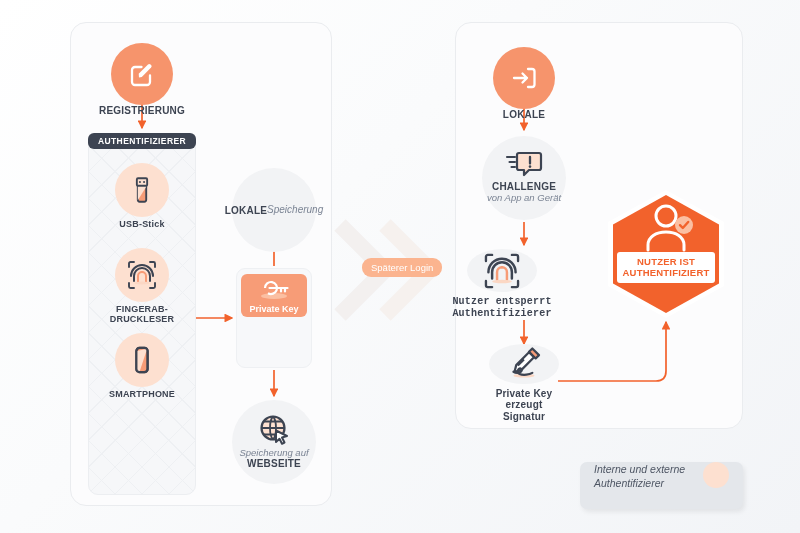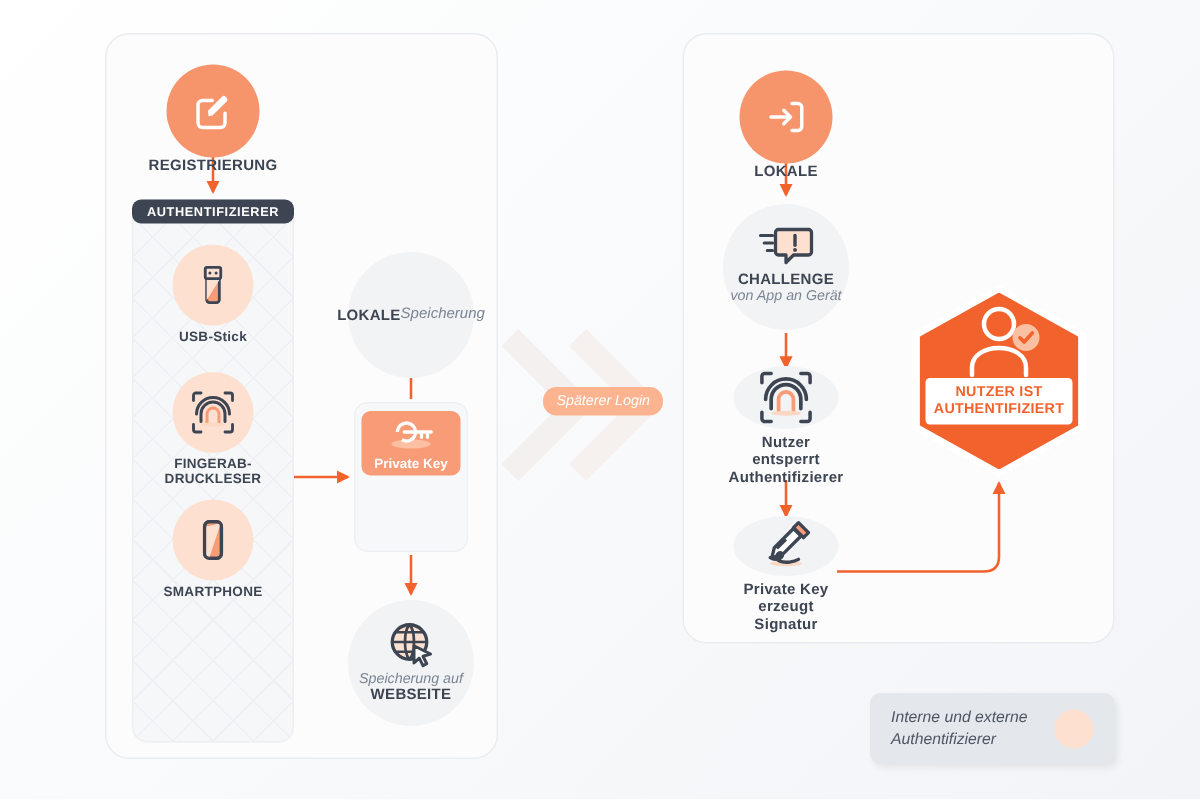--- a/index.html
+++ b/index.html
@@ -144,35 +144,34 @@
     line-height: 1.2;
     letter-spacing: .2px;
   }
 
   
   #pill {
     position: absolute;
     left: 362px; top: 258px;
     background: #fbb48f;
     color: #fff;
-    font-style: italic;
     font-size: 9.5px;
     padding: 4px 9px;
     border-radius: 9px;
     white-space: nowrap;
   }
 
   
   #legend {
     position: absolute;
     left: 580px; top: 462px;
     width: 163px; height: 47px;
     background: #e4e7eb;
     border-radius: 7px;
-    display: flex; align-items: center;
+    display: flex; align-items: flex-start;
     padding: 0 14px;
     box-shadow: 2px 3px 5px rgba(0,0,0,.07);
   }
   #legend .ltext {
     font-style: italic; font-size: 10.5px; color: #4e5664; line-height: 1.35;
     flex: 1;
   }
   #legend .lswatch {
     width: 26px; height: 26px; border-radius: 50%;
     background: #fde0d0; flex: none; margin-left: 6px;
@@ -327,21 +326,21 @@
         <path d="M2 7h8M4.5 12h5.5M6.5 17h3.5" stroke="#3d4452" stroke-width="2.1" stroke-linecap="round" fill="none"></path>
         <path d="M14 3h20a2 2 0 0 1 2 2v13a2 2 0 0 1-2 2H24l-5 5v-5h-5a2 2 0 0 1-2-2V5a2 2 0 0 1 2-2z" fill="#fde0d0" stroke="#3d4452" stroke-width="2.2" stroke-linejoin="round"></path>
         <path d="M25 7v6.5" stroke="#3d4452" stroke-width="2.3" stroke-linecap="round"></path>
         <circle cx="25" cy="16.6" r="1.3" fill="#3d4452"></circle>
       </svg>
       <div class="lbl" style="font-size:10px;margin-top:1px">CHALLENGE</div>
       <div class="sub" style="font-size:9.5px">von App an Gerät</div>
     </div>
   </div>
 
-  <div class="node" style="left:489px;top:249px;width:70px;height:70px;">
+  <div class="node" style="left:467px;top:249px;width:70px;height:70px;font-family:Liberation Mono, monospace;">
     <div class="circ circ-grey" style="width:70px;height:70px;">
       <svg width="42" height="42" viewBox="0 0 34 34">
         <path d="M4 9V5.5A1.5 1.5 0 0 1 5.5 4H9M25 4h3.5A1.5 1.5 0 0 1 30 5.5V9M30 25v3.5a1.5 1.5 0 0 1-1.5 1.5H25M9 30H5.5A1.5 1.5 0 0 1 4 28.5V25" fill="none" stroke="#3d4452" stroke-width="1.9" stroke-linecap="round"></path>
         <path d="M17 14a4 4 0 0 1 4 4v6" fill="none" stroke="#f79c77" stroke-width="2" stroke-linecap="round"></path>
         <path d="M17 14a4 4 0 0 0-4 4v6" fill="none" stroke="#f79c77" stroke-width="2" stroke-linecap="round"></path>
         <path d="M17 10a8 8 0 0 1 8 8v5M17 10a8 8 0 0 0-8 8v5" fill="none" stroke="#3d4452" stroke-width="2" stroke-linecap="round"></path>
         <path d="M17 7a11 11 0 0 1 11 11M17 7A11 11 0 0 0 6 18" fill="none" stroke="#3d4452" stroke-width="2" stroke-linecap="round"></path>
         <ellipse cx="17" cy="25.5" rx="8" ry="1.4" fill="#fbd7c4"></ellipse>
       </svg>
     </div>

